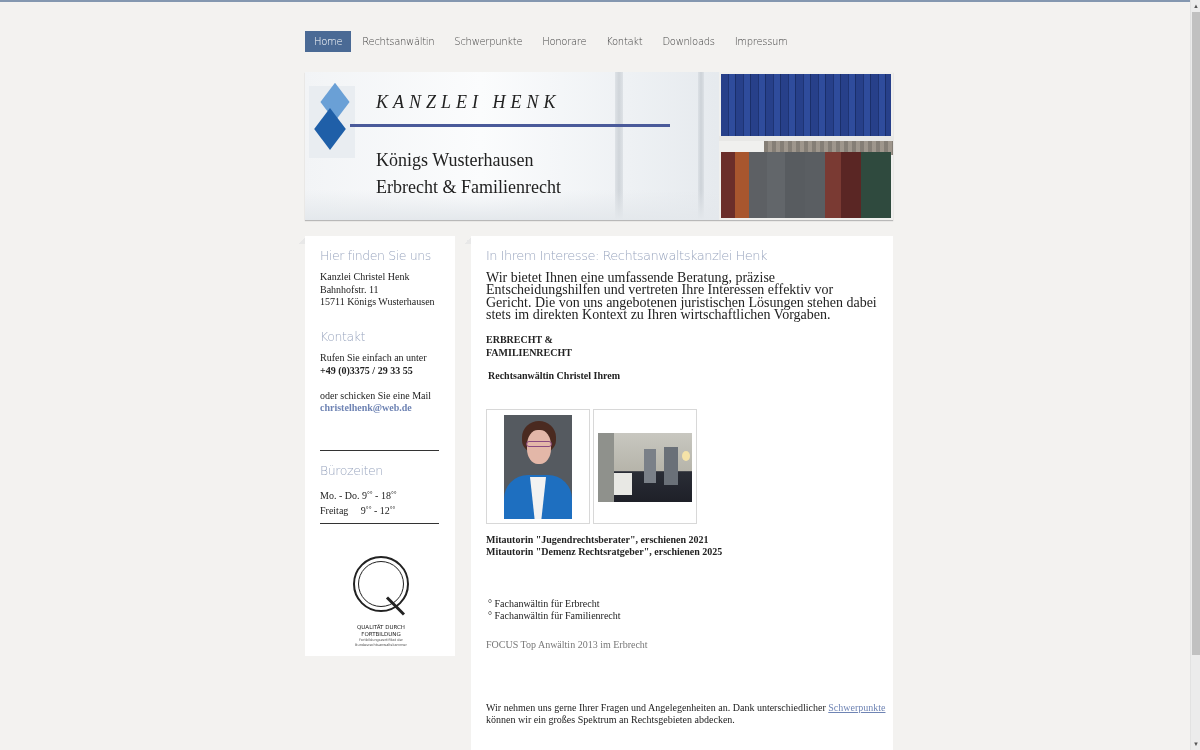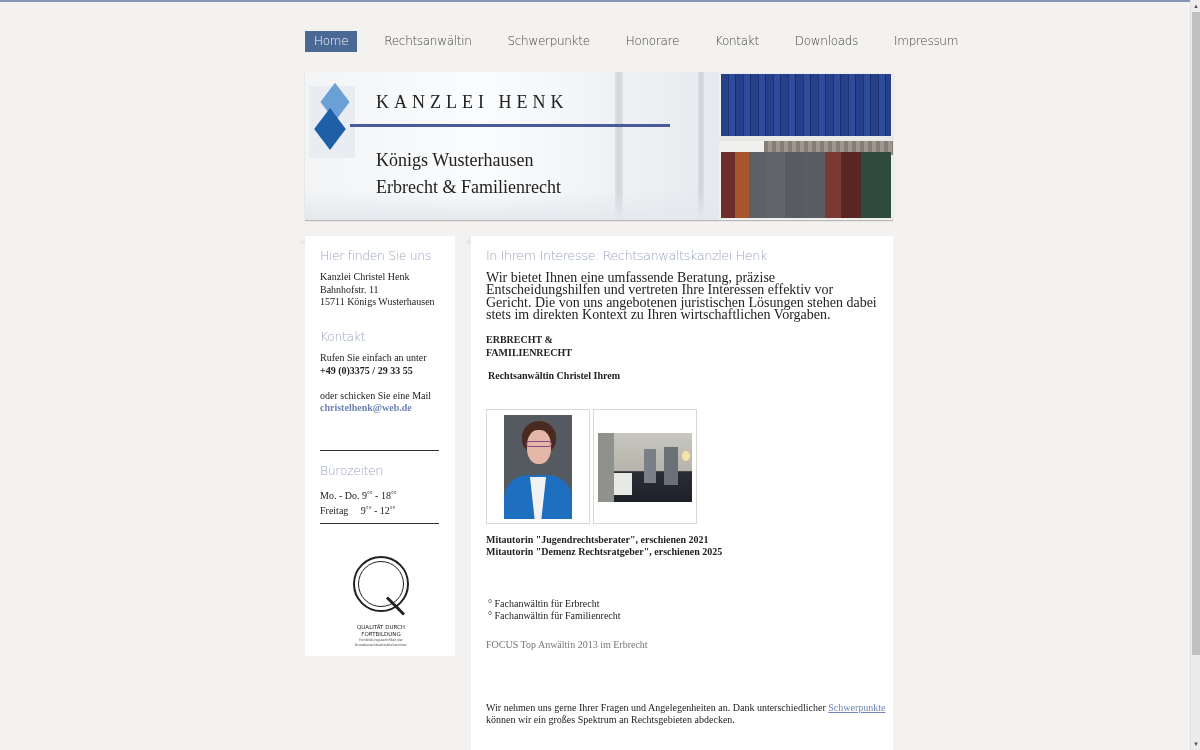--- a/index.html
+++ b/index.html
@@ -30,42 +30,42 @@
     background: #c1c1c1;
   }
 
   
   .nav {
     position: absolute; left: 305px; top: 31px; height: 21px;
     display: flex; align-items: center;
   }
   .nav-item {
     font-family: "DejaVu Sans", sans-serif;
-    font-size: 12px; letter-spacing: -0.3px;
+    font-size: 10px; letter-spacing: -0.3px;
     color: #444; padding: 0 9px; height: 21px; line-height: 21px;
-    margin-right: 18px; cursor: pointer; font-weight: 300;
+    margin-right: 2px; cursor: pointer; font-weight: 300;
   }
   .nav-item.active { background: #4a6a95; color: #fff; }
 
   
   .banner {
     position: absolute; left: 305px; top: 72px; width: 588px; height: 148px;
     background: linear-gradient(90deg, #f2f4f6 0%, #fbfcfd 30%, #eef1f4 55%, #e6eaee 70%, #dfe4ea 100%);
     overflow: hidden;
     box-shadow: 0 1px 1px #b8b8b8;
   }
   .banner .window-frame1 { position: absolute; left: 310px; top: 0; width: 8px; height: 148px; background: linear-gradient(90deg,#d6dbe0,#c2c8ce,#d6dbe0); opacity: .7; }
   .banner .window-frame2 { position: absolute; left: 393px; top: 0; width: 6px; height: 148px; background: linear-gradient(90deg,#d6dbe0,#c2c8ce,#d6dbe0); opacity: .7; }
   .banner .floor { position: absolute; left: 0; top: 118px; width: 420px; height: 30px; background: linear-gradient(180deg, rgba(230,234,238,0) 0%, #e4e8ec 100%); }
   .logo { position: absolute; left: 4px; top: 14px; width: 46px; height: 72px; background: #e9edf1; }
   .logo .d1 { position: absolute; left: 14px; top: 4px; width: 24px; height: 24px; background: #6aa0d6; transform: rotate(45deg) skew(8deg,8deg); }
   .logo .d2 { position: absolute; left: 8px; top: 30px; width: 26px; height: 26px; background: #1f5fa8; transform: rotate(45deg) skew(8deg,8deg); }
   .brand-title {
     position: absolute; left: 71px; top: 20px;
-    font-size: 18px; letter-spacing: 5px; color: #222;
+    font-size: 18px; letter-spacing: 5px; color: #222; font-style: italic;
   }
   .brand-line {
     position: absolute; left: 45px; top: 52px; width: 320px; height: 3px;
     background: #4a5a9a;
   }
   .brand-city { position: absolute; left: 71px; top: 78px; font-size: 18px; color: #222; }
   .brand-area { position: absolute; left: 71px; top: 105px; font-size: 18px; color: #222; }
   .books {
     position: absolute; left: 414px; top: 0; width: 174px; height: 148px;
     background: #f0f0ee;

